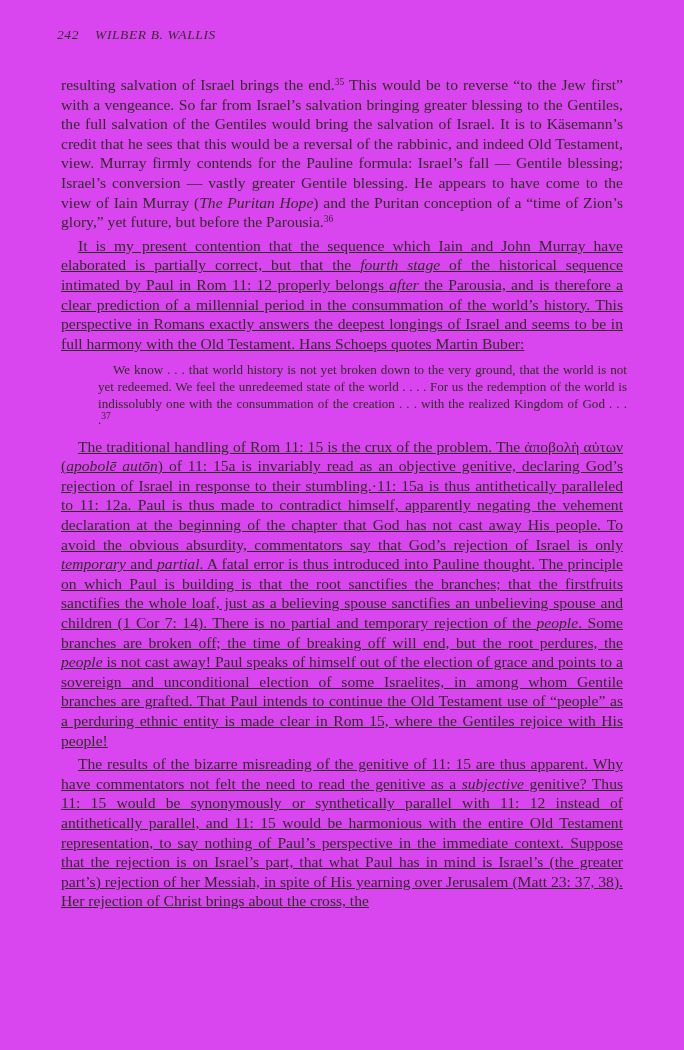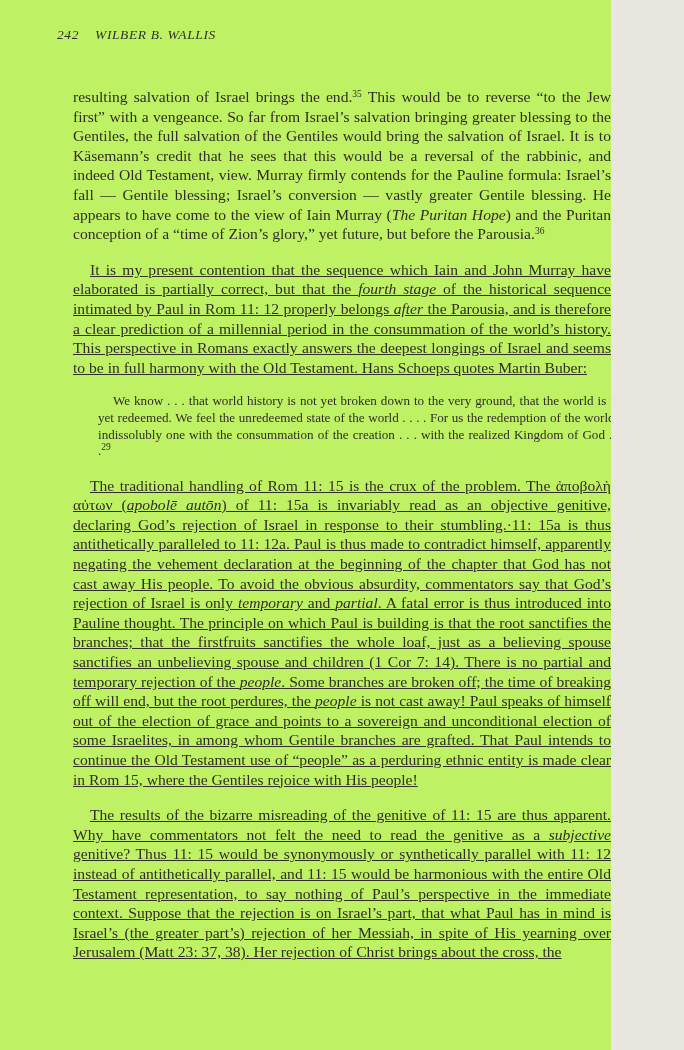--- a/index.html
+++ b/index.html
@@ -3,22 +3,22 @@
 <meta charset="utf-8">
 <style>
   html, body { margin: 0; padding: 0; }
   body {
     width: 684px; height: 1050px;
     background: #e8e6de;
     font-family: "Liberation Serif", "DejaVu Serif", serif;
   }
   .page {
     position: relative;
-    width: 611px; height: 1050px;
-    background: #bef264;
+    width: 684px; height: 1050px;
+    background: #d946ef;
     color: #2f2b26;
     overflow: hidden;
   }
   .running-header {
     position: absolute;
     top: 27px; left: 57px; right: 57px;
     font-style: italic;
     font-size: 13.5px;
     letter-spacing: 0.6px;
     color: #34302a;
@@ -26,21 +26,21 @@
   .running-header .pagenum { margin-right: 16px; }
   .page-body {
     position: absolute;
     top: 71px; left: 57px;
     width: 570px;
     font-size: 15.6px;
     line-height: 19.6px;
     text-align: justify;
     color: #312d27;
   }
-  .page-body p { margin: 16px; }
+  .page-body p { margin: 4px; }
   .page-body p.indent { text-indent: 17px; text-decoration: underline; }
   .page-body p.blockquote {
     margin: 9px 0 8px 0;
     padding-left: 41px;
     font-size: 13.1px;
     line-height: 16.6px;
     text-indent: 15px;
   }
   .page-body sup {
     font-size: 9.5px;
@@ -54,17 +54,17 @@
 </head>
 <body>
 
 <div class="page">
   <div class="running-header">
     <span class="pagenum">242</span><span class="runtitle">WILBER B. WALLIS</span>
   </div>
   <div class="page-body">
       <p class="">resulting salvation of Israel brings the end.<sup>35</sup> This would be to reverse “to the Jew first” with a vengeance. So far from Israel’s salvation bringing greater blessing to the Gentiles, the full salvation of the Gentiles would bring the salvation of Israel. It is to Käsemann’s credit that he sees that this would be a reversal of the rabbinic, and indeed Old Testament, view. Murray firmly contends for the Pauline formula: Israel’s fall — Gentile blessing; Israel’s conversion — vastly greater Gentile blessing. He appears to have come to the view of Iain Murray (<i>The Puritan Hope</i>) and the Puritan conception of a “time of Zion’s glory,” yet future, but before the Parousia.<sup>36</sup></p>
       <p class=" indent">It is my present contention that the sequence which Iain and John Murray have elaborated is partially correct, but that the <i>fourth stage</i> of the historical sequence intimated by Paul in Rom 11: 12 properly belongs <i>after</i> the Parousia, and is therefore a clear prediction of a millennial period in the consummation of the world’s history. This perspective in Romans exactly answers the deepest longings of Israel and seems to be in full harmony with the Old Testament. Hans Schoeps quotes Martin Buber:</p>
-      <p class="blockquote">We know . . . that world history is not yet broken down to the very ground, that the world is not yet redeemed. We feel the unredeemed state of the world . . . . For us the redemption of the world is indissolubly one with the consummation of the creation . . . with the realized Kingdom of God . . . .<sup>29</sup></p>
+      <p class="blockquote">We know . . . that world history is not yet broken down to the very ground, that the world is not yet redeemed. We feel the unredeemed state of the world . . . . For us the redemption of the world is indissolubly one with the consummation of the creation . . . with the realized Kingdom of God . . . .<sup>37</sup></p>
       <p class=" indent">The traditional handling of Rom 11: 15 is the crux of the problem. The ἀποβολὴ αὐτων (<i>apobolē autōn</i>) of 11: 15a is invariably read as an objective genitive, declaring God’s rejection of Israel in response to their stumbling.·11: 15a is thus antithetically paralleled to 11: 12a. Paul is thus made to contradict himself, apparently negating the vehement declaration at the beginning of the chapter that God has not cast away His people. To avoid the obvious absurdity, commentators say that God’s rejection of Israel is only <i>temporary</i> and <i>partial</i>. A fatal error is thus introduced into Pauline thought. The principle on which Paul is building is that the root sanctifies the branches; that the firstfruits sanctifies the whole loaf, just as a believing spouse sanctifies an unbelieving spouse and children (1 Cor 7: 14). There is no partial and temporary rejection of the <i>people</i>. Some branches are broken off; the time of breaking off will end, but the root perdures, the <i>people</i> is not cast away! Paul speaks of himself out of the election of grace and points to a sovereign and unconditional election of some Israelites, in among whom Gentile branches are grafted. That Paul intends to continue the Old Testament use of “people” as a perduring ethnic entity is made clear in Rom 15, where the Gentiles rejoice with His people!</p>
       <p class=" indent">The results of the bizarre misreading of the genitive of 11: 15 are thus apparent. Why have commentators not felt the need to read the genitive as a <i>subjective</i> genitive? Thus 11: 15 would be synonymously or synthetically parallel with 11: 12 instead of antithetically parallel, and 11: 15 would be harmonious with the entire Old Testament representation, to say nothing of Paul’s perspective in the immediate context. Suppose that the rejection is on Israel’s part, that what Paul has in mind is Israel’s (the greater part’s) rejection of her Messiah, in spite of His yearning over Jerusalem (Matt 23: 37, 38). Her rejection of Christ brings about the cross, the</p>
     </div>
 </div>
 
 </body></html>

